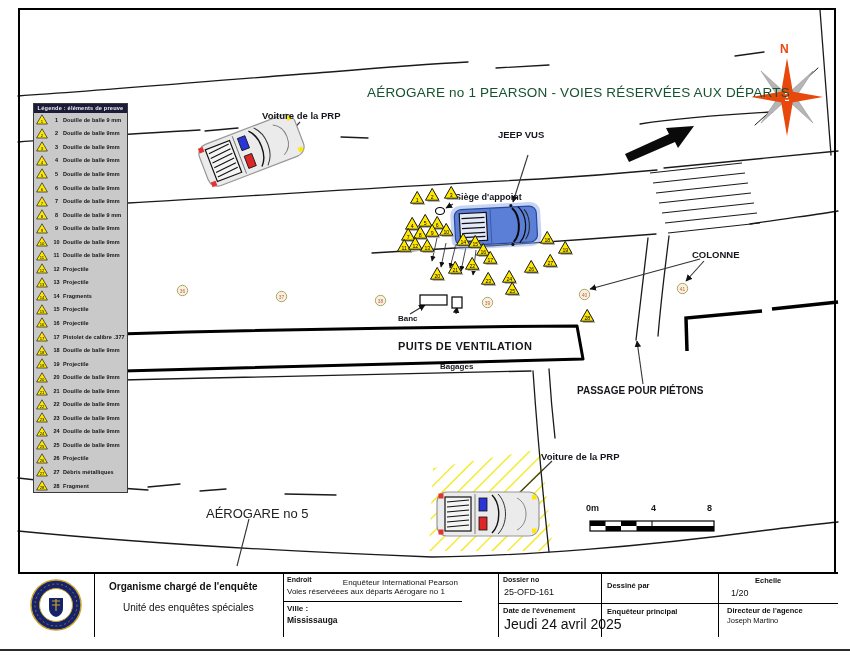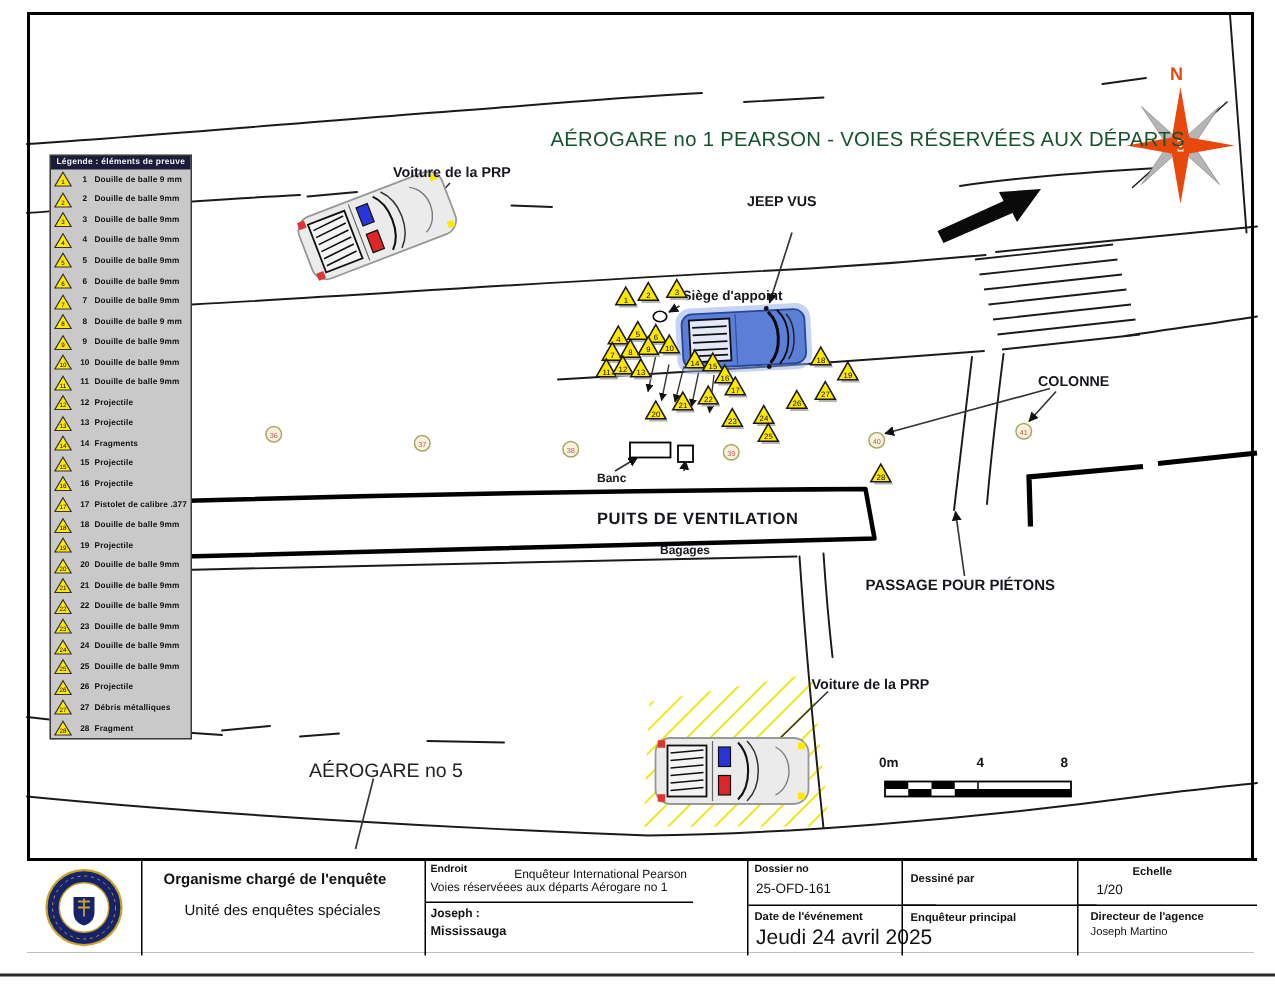--- a/index.html
+++ b/index.html
@@ -604,21 +604,21 @@
     </div>
     <div class="tb-cell" style="left:76px;top:0;width:189px;height:63px;">
       <div class="tb-lbl" style="left:14px;top:7px;font-size:10px;">Organisme chargé de l'enquête</div>
       <div class="tb-val" style="left:28px;top:28px;font-size:10px;">Unité des enquêtes spéciales</div>
     </div>
     <div class="tb-cell" style="left:265px;top:0;width:179px;height:63px;">
       <div class="tb-lbl" style="left:3px;top:2px;">Endroit</div>
       <div class="tb-val" style="right:4px;top:4px;font-size:8px;">Enquêteur International Pearson</div>
       <div class="tb-val" style="left:3px;top:13px;font-size:8px;">Voies réservéees aux départs Aérogare no 1</div>
       <div class="tb-div" style="top:27px;"></div>
-      <div class="tb-lbl" style="left:3px;top:30px;font-size:8px;">Joseph :</div>
+      <div class="tb-lbl" style="left:3px;top:30px;font-size:8px;">Ville :</div>
       <div class="tb-val" style="left:3px;top:41px;font-weight:bold;">Mississauga</div>
     </div>
     <div class="tb-cell" style="left:444px;top:0;width:126px;height:63px;margin-left:36px;">
       <div class="tb-lbl" style="left:4px;top:2px;">Dossier no</div>
       <div class="tb-val" style="left:5px;top:13px;font-size:9px;">25-OFD-161</div>
       <div class="tb-div" style="top:29px;"></div>
       <div class="tb-lbl" style="left:4px;top:32px;font-size:7.5px;">Date de l'événement</div>
       <div class="tb-val" style="left:5px;top:42px;font-size:14px;">Jeudi 24 avril 2025</div>
     </div>
     <div class="tb-cell" style="left:570px;top:0;width:130px;height:63px;margin-left:13px;">

